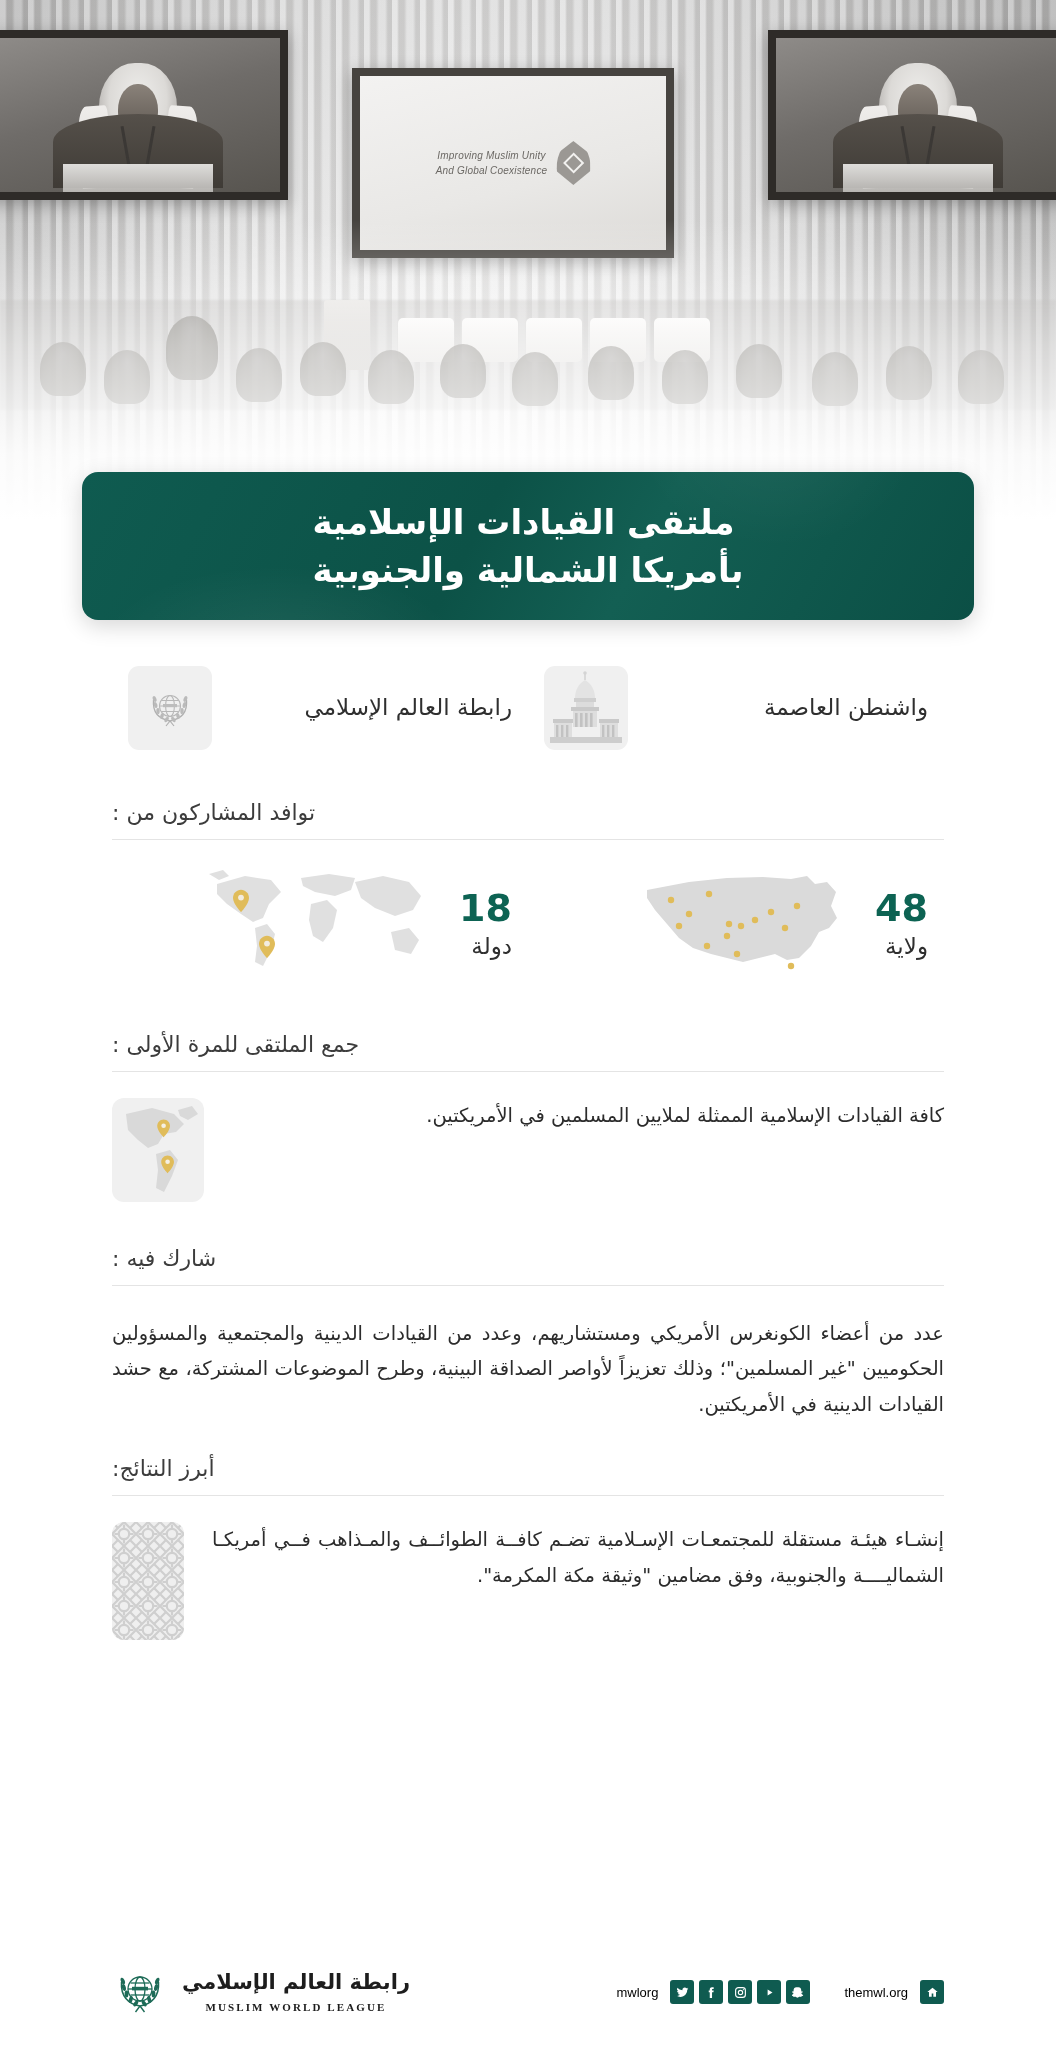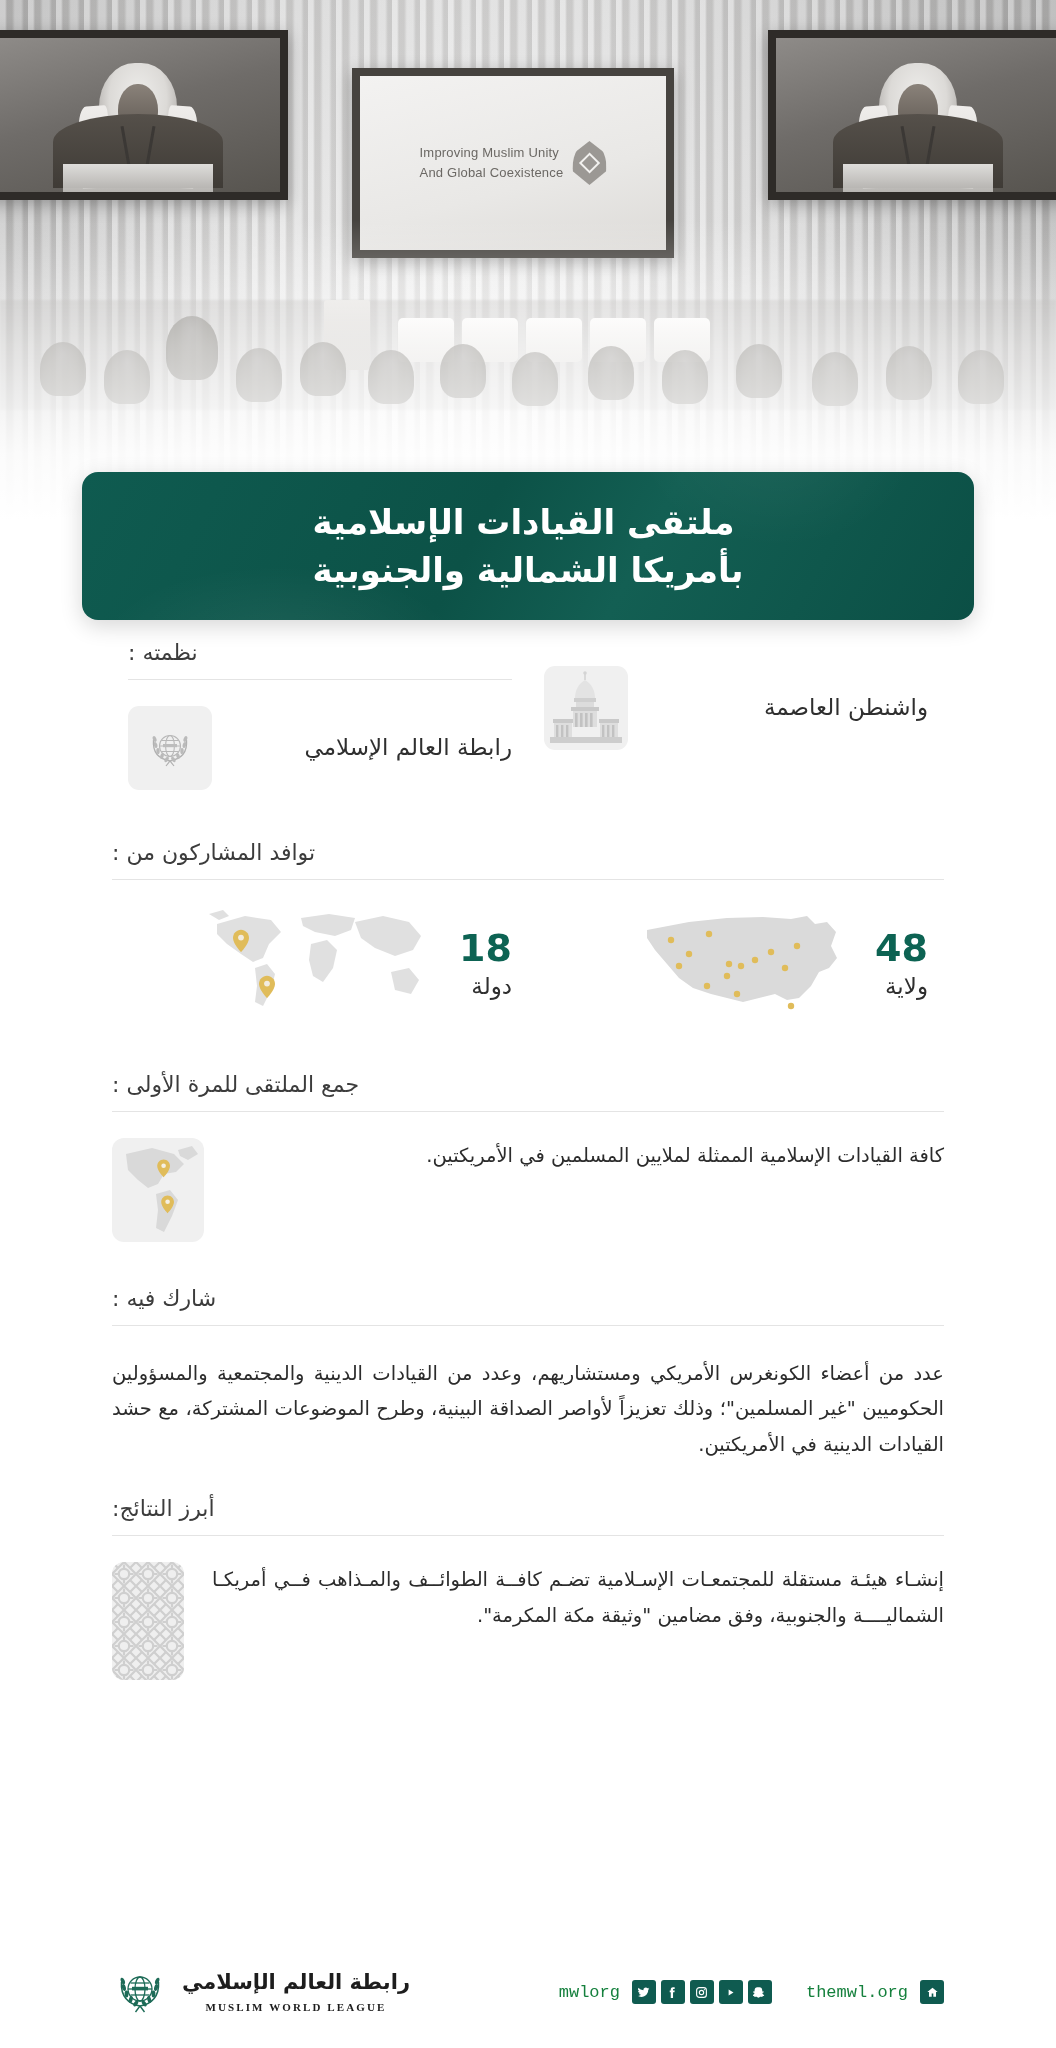--- a/index.html
+++ b/index.html
@@ -103,23 +103,23 @@
     position:absolute; inset:0;
     background:#9b9894;
     border-radius: 50% 50% 50% 50% / 62% 62% 38% 38%;
     clip-path: polygon(50% 0%, 100% 30%, 100% 68%, 50% 100%, 0% 68%, 0% 30%);
   }
   .c-logo-mark .inner {
     position:absolute; left:50%; top:50%; width:15px; height:15px;
     transform:translate(-50%,-50%) rotate(45deg);
     border:2px solid #f2f1ef;
   }
-  .c-logo-text { font-size:13px; line-height:1.55; color:#6b6864; letter-spacing:.2px;
-                 direction:ltr; text-align:left; white-space:nowrap;
-                 font-family:"Liberation Sans", sans-serif; }
+  .c-logo-text { font-size:10px; line-height:1.55; color:#6b6864; letter-spacing:.2px;
+                 direction:ltr; text-align:center; white-space:nowrap;
+                 font-family:"Liberation Sans", sans-serif;font-style:italic; }
 
   
   .stage-band {
     position:absolute; left:0; right:0; top:300px; height:110px;
     background: linear-gradient(180deg, rgba(160,157,154,.30), rgba(120,117,114,.18));
     filter: blur(1px);
   }
   .chair {
     position:absolute; top:318px; width:56px; height:44px;
     background: linear-gradient(180deg,#fbfaf9,#e3e1de);
@@ -225,21 +225,21 @@
   .spacer-sm { height: 28px; }
   .spacer-md { height: 40px; }
 
   
   .footer {
     position:absolute; left:0; bottom:0; width:1056px; height: 112px;
     display:flex; align-items:center; justify-content:space-between;
     padding: 0 112px;
   }
   .social { display:flex; align-items:center; gap: 12px; direction: ltr; }
-  .handle { font-size: 17px; color:#15803d; font-family:Liberation Mono, monospace; }
+  .handle { font-size: 13px; color:#000000; font-family:Liberation Sans, sans-serif; }
   .sicons { display:flex; gap: 5px; }
   .sicon {
     width: 24px; height: 24px; background:#0f5b50; border-radius:3px;
     display:flex; align-items:center; justify-content:center;
   }
   .brand { display:flex; align-items:center; gap: 14px; direction: rtl; }
   .brand-txt { text-align:center; }
   .brand-ar { font-size: 21px; color:#1d1d1d; font-weight:700; letter-spacing:.5px; line-height:1.1;}
   .brand-en { font-size: 11px; color:#1d1d1d; letter-spacing: 2.1px; margin-top:6px;
               font-family:"Liberation Serif", serif; font-weight:700; }
@@ -356,21 +356,20 @@
                 <rect x="65" y="54" width="2.4" height="12"></rect>
               </g>
               <rect x="3" y="66" width="72" height="6" fill="#cdcdcd"></rect>
             </g>
           </svg>
         </div>
       </div>
     </div>
 
     <div class="col">
-      <div class="sec-head">نظمته :</div>
       <div class="kv-row">
         <div class="kv-label">رابطة العالم الإسلامي</div>
         <div class="tile">
           <svg class="mwl-globe" viewBox="0 0 50 50">
             <g stroke="#b8b8b8" fill="none" stroke-width="1.1">
               <circle cx="25" cy="23" r="10.5"></circle>
               <ellipse cx="25" cy="23" rx="4.4" ry="10.5"></ellipse>
               <line x1="14.5" y1="23" x2="35.5" y2="23"></line>
               <line x1="16.5" y1="17.5" x2="33.5" y2="17.5"></line>
               <line x1="16.5" y1="28.5" x2="33.5" y2="28.5"></line>

